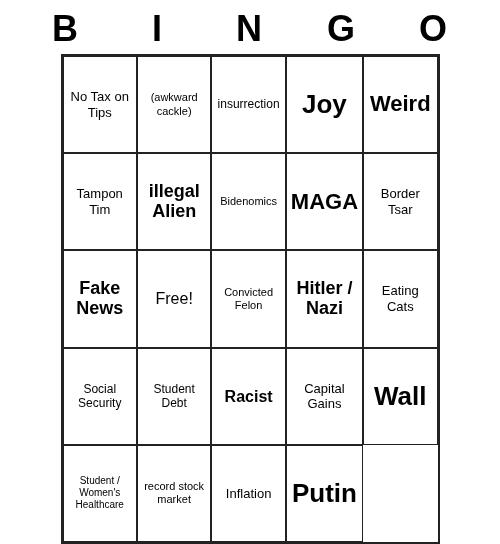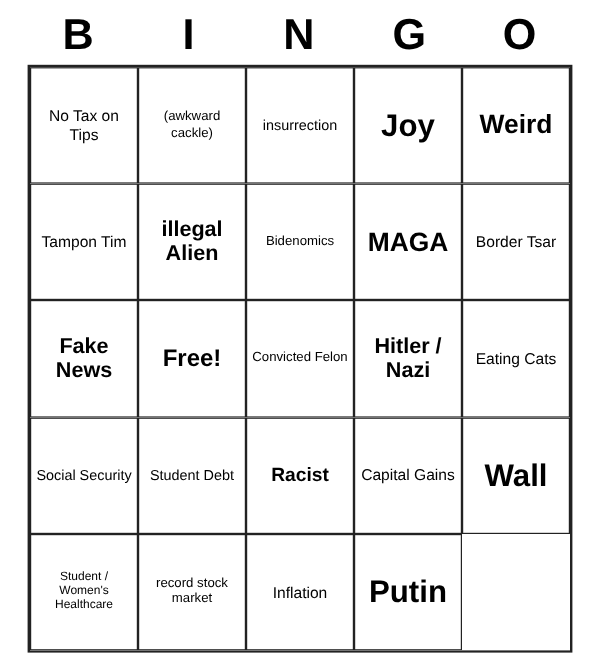--- a/index.html
+++ b/index.html
@@ -25,21 +25,21 @@
       letter-spacing: 2px;
     }
     .bingo-title span {
       width: 80px;
       text-align: center;
     }
     .bingo-grid {
       display: grid;
       grid-template-columns: repeat(5, 1fr);
       grid-template-rows: repeat(5, 1fr);
-      width: 454px;
+      width: 379px;
       height: 490px;
       border: 2px solid #222;
     }
     .cell {
       border: 1.5px solid #222;
       display: flex;
       align-items: center;
       justify-content: center;
       text-align: center;
       padding: 4px;
@@ -49,22 +49,22 @@
     }
     .cell.large-text {
       font-size: 22px;
       font-weight: bold;
     }
     .cell.xlarge-text {
       font-size: 26px;
       font-weight: bold;
     }
     .cell.free {
-      font-size: 20px;
-      font-weight: bold;
+      font-size: 16px;
+      font-weight: normal;
     }
   </style>
 </head>
 <body>
 
 <div class="bingo-title">
   <span>B</span>
   <span>I</span>
   <span>N</span>
   <span>G</span>

